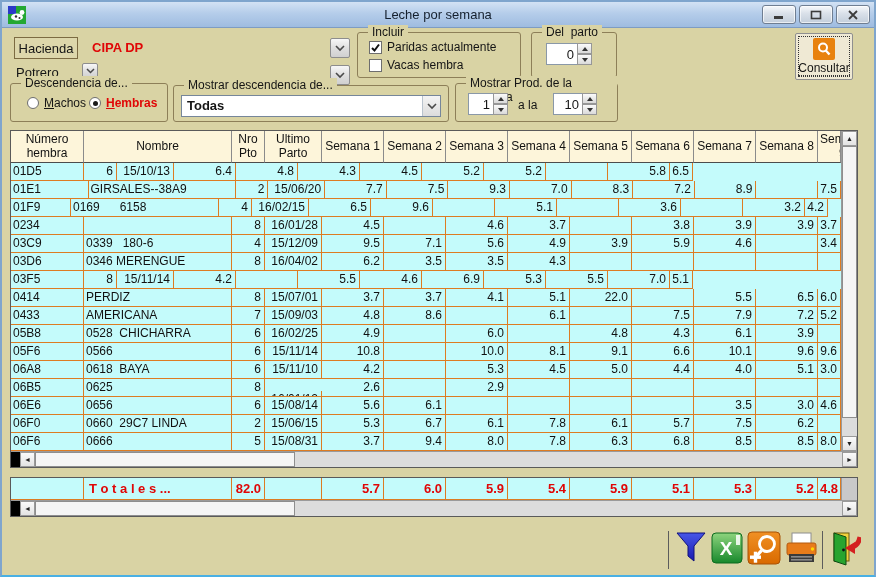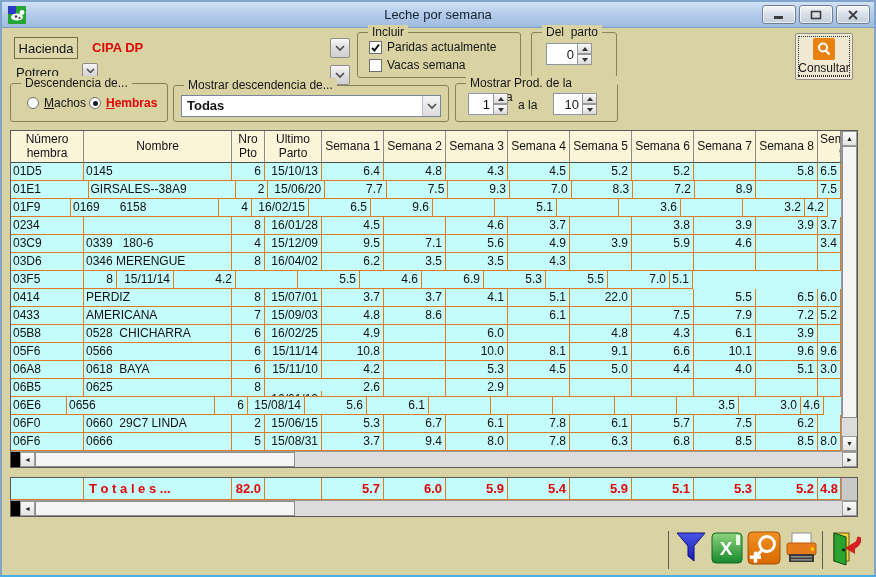--- a/index.html
+++ b/index.html
@@ -151,21 +151,21 @@
       <div class="checkrow" style="left:11px;top:7px;">
         <span class="cb">
           <svg width="11" height="11">
               <polyline points="2,6 4.5,8.5 9,2.5" fill="none" stroke="#111" stroke-width="2"></polyline>
             </svg>
         </span>
         <span>Paridas actualmente</span>
       </div>
       <div class="checkrow" style="left:11px;top:25px;">
         <span class="cb"></span>
-        <span>Vacas semana</span>
+        <span>Vacas hembra</span>
       </div>
     </div>
 
     <div class="gb" style="left:529px;top:4px;width:86px;height:46px;">
       <span class="gb-title" style="white-space:pre;">Del  parto</span>
       <div class="spin" style="left:14px;top:10px;width:46px;">
         <div class="spin-val">0</div>
         <div class="spin-btns">
           <div class="spin-b">
               <span class="tri-up"></span>
@@ -257,21 +257,20 @@
             <div class="g-cell g-head" style="width: 62px; height: 32px;">Semana 3</div>
             <div class="g-cell g-head" style="width: 62px; height: 32px;">Semana 4</div>
             <div class="g-cell g-head" style="width: 62px; height: 32px;">Semana 5</div>
             <div class="g-cell g-head" style="width: 62px; height: 32px;">Semana 6</div>
             <div class="g-cell g-head" style="width: 62px; height: 32px;">Semana 7</div>
             <div class="g-cell g-head" style="width: 62px; height: 32px;">Semana 8</div>
             <div class="g-cell g-head part" style="width: 23px; height: 32px;">Semana 9</div>
           </div>
           <div class="g-row">
             <div class="g-cell" style="width: 73px;">01D5</div>
-            <div class="g-cell" style="width: 148px;">0145</div>
             <div class="g-cell num" style="width: 33px;">6</div>
             <div class="g-cell num" style="width: 57px;">15/10/13</div>
             <div class="g-cell num" style="width: 62px;">6.4</div>
             <div class="g-cell num" style="width: 62px;">4.8</div>
             <div class="g-cell num" style="width: 62px;">4.3</div>
             <div class="g-cell num" style="width: 62px;">4.5</div>
             <div class="g-cell num" style="width: 62px;">5.2</div>
             <div class="g-cell num" style="width: 62px;">5.2</div>
             <div class="g-cell num" style="width: 62px;"></div>
             <div class="g-cell num" style="width: 62px;">5.8</div>
@@ -450,21 +449,21 @@
             <div class="g-cell num" style="width: 62px;"></div>
             <div class="g-cell num" style="width: 62px;">2.9</div>
             <div class="g-cell num" style="width: 62px;"></div>
             <div class="g-cell num" style="width: 62px;"></div>
             <div class="g-cell num" style="width: 62px;"></div>
             <div class="g-cell num" style="width: 62px;"></div>
             <div class="g-cell num" style="width: 62px;"></div>
             <div class="g-cell num" style="width: 23px;"></div>
           </div>
           <div class="g-row">
-            <div class="g-cell" style="width: 56px;">06E6</div>
+            <div class="g-cell" style="width: 73px;">06E6</div>
             <div class="g-cell" style="width: 148px;">0656</div>
             <div class="g-cell num" style="width: 33px;">6</div>
             <div class="g-cell num" style="width: 57px;">15/08/14</div>
             <div class="g-cell num" style="width: 62px;">5.6</div>
             <div class="g-cell num" style="width: 62px;">6.1</div>
             <div class="g-cell num" style="width: 62px;"></div>
             <div class="g-cell num" style="width: 62px;"></div>
             <div class="g-cell num" style="width: 62px;"></div>
             <div class="g-cell num" style="width: 62px;"></div>
             <div class="g-cell num" style="width: 62px;">3.5</div>

